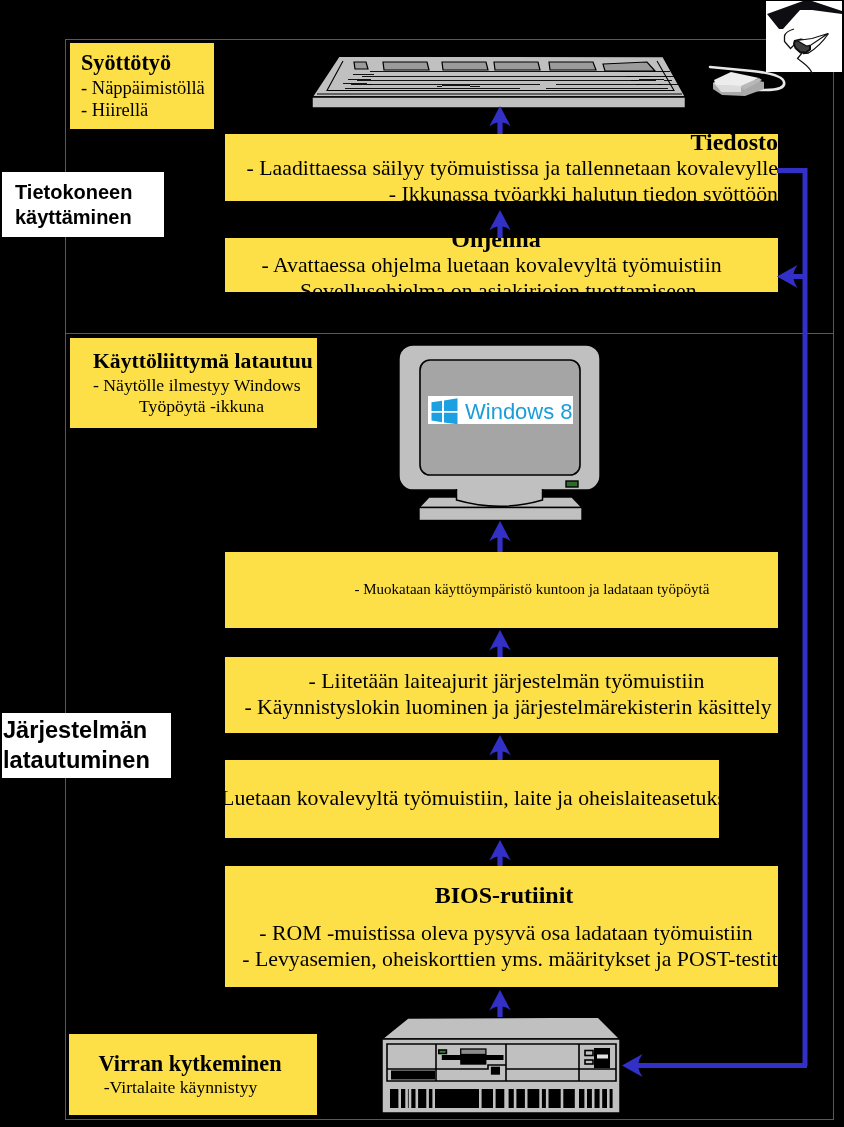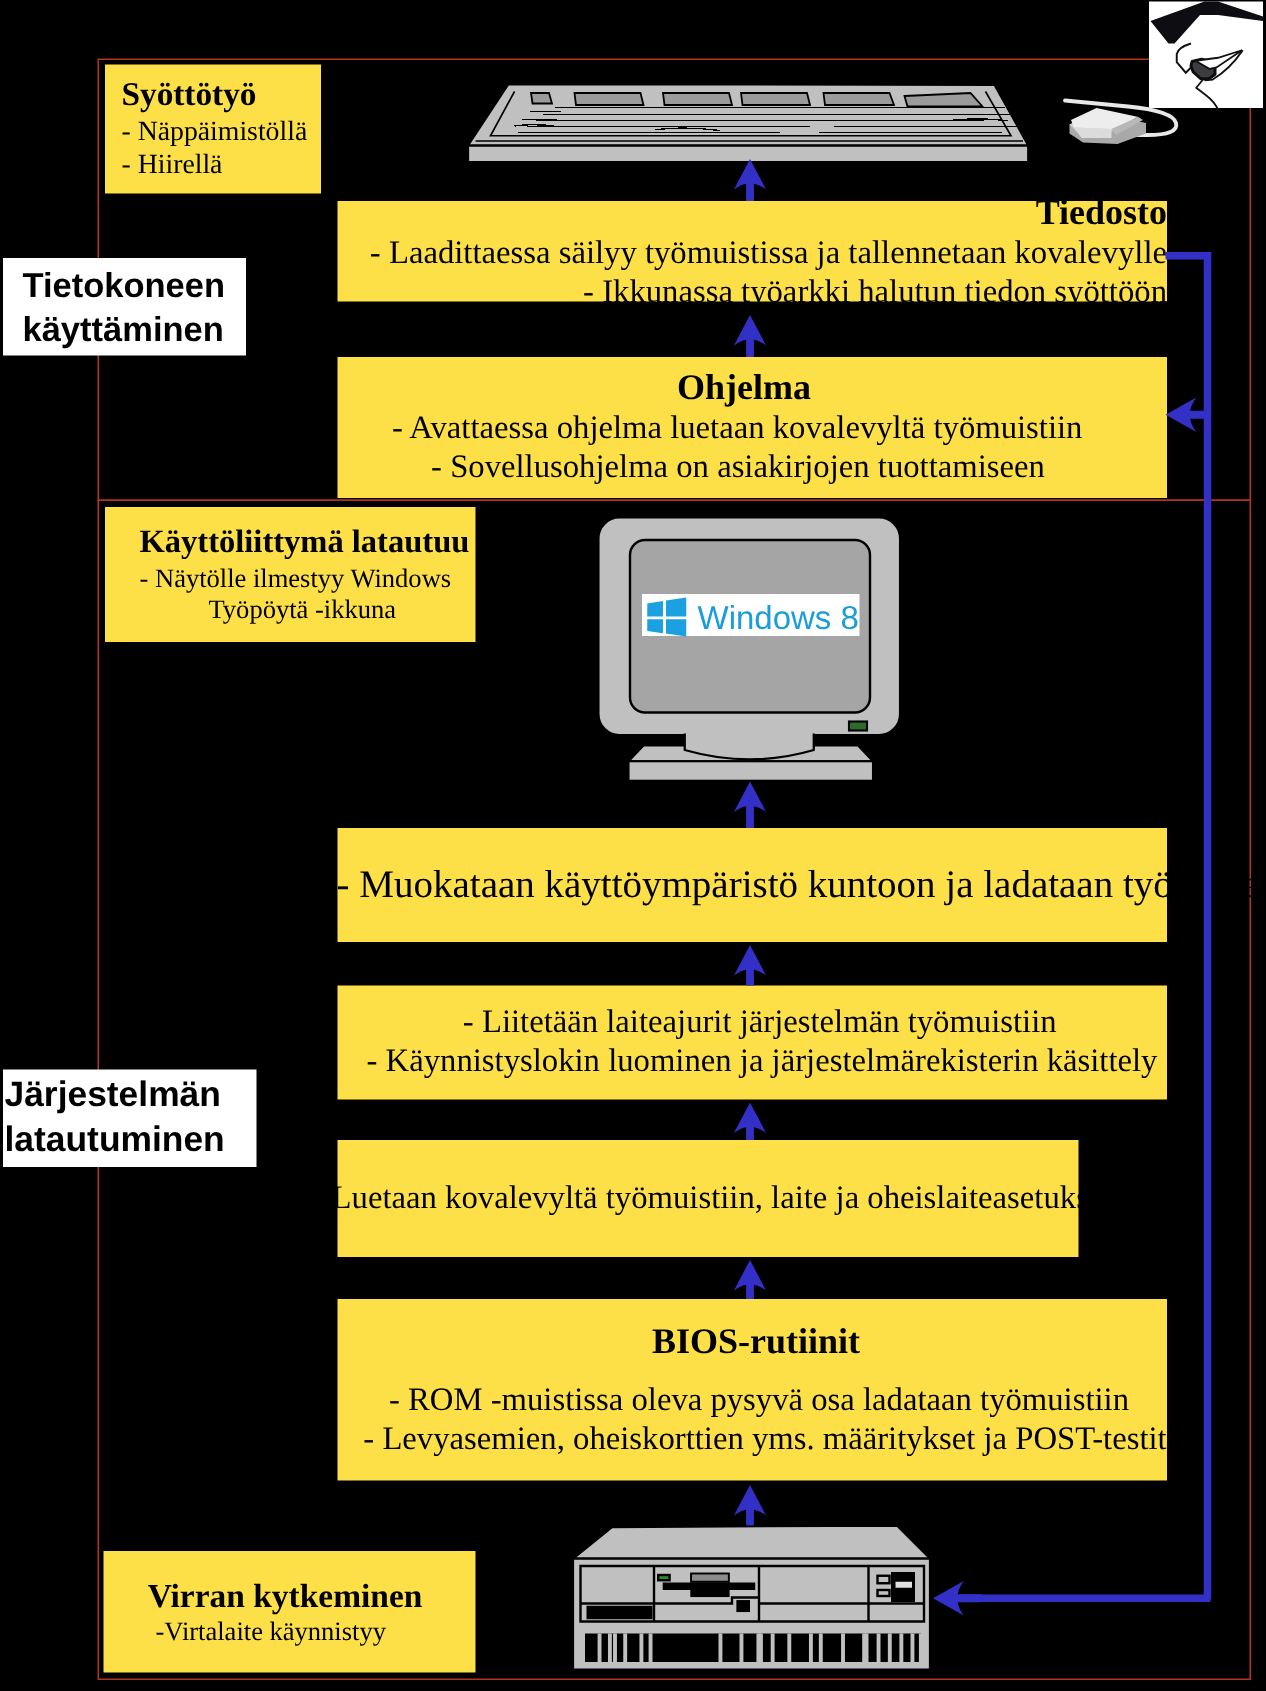--- a/index.html
+++ b/index.html
@@ -18,54 +18,54 @@
   svg.ov{position:absolute;left:0;top:0;width:844px;height:1127px;overflow:visible;}
 </style>
 </head>
 <body>
 
 <div id="page">
 
   <div class="redrect" style="left:65px;top:39px;width:769px;height:295px;"></div>
   <div class="redrect" style="left:65px;top:333px;width:769px;height:787px;"></div>
 
-  <div class="seclabel" style="left:2px;top:172px;width:162px;height:65px;padding-left:13px;font-size:23px;line-height:1.25;">
+  <div class="seclabel" style="left:2px;top:172px;width:162px;height:65px;padding-left:13px;font-size:20px;line-height:1.25;">
     <span class="ln">Tietokoneen</span>
     <span class="ln">käyttäminen</span>
   </div>
   <div class="seclabel" style="left:2px;top:713px;width:169px;height:65px;padding-left:1px;font-size:23.6px;line-height:1.25;">
     <span class="ln">Järjestelmän</span>
     <span class="ln">latautuminen</span>
   </div>
 
   <div class="box" style="left:70px;top:43px;width:144px;height:86px;align-items:flex-start;padding-left:11px;font-size:18.5px;">
     <span class="ttl" style="font-size:22.2px;margin-bottom:2px;">Syöttötyö</span>
     <span class="ln">- Näppäimistöllä</span>
     <span class="ln">- Hiirellä</span>
   </div>
 
   <div class="box" style="left:225px;top:134px;width:553px;height:67px;font-size:21.8px;align-items:flex-end;">
     <span class="ttl" style="margin-left:-8.0px;font-size:24px;">Tiedosto</span>
     <span class="ln" style="margin-left:-2.0px;">- Laadittaessa säilyy työmuistissa ja tallennetaan kovalevylle</span>
     <span class="ln" style="margin-left:-19.0px;">- Ikkunassa työarkki halutun tiedon syöttöön</span>
   </div>
 
-  <div class="box" style="left:225px;top:238px;width:553px;height:94px;font-size:21.8px;">
+  <div class="box" style="left:225px;top:238px;width:553px;height:54px;font-size:21.8px;">
     <span class="ttl" style="margin-left:-11.0px;font-size:24px;">Ohjelma</span>
     <span class="ln" style="margin-left:-20.0px;">-  Avattaessa ohjelma luetaan kovalevyltä työmuistiin</span>
     <span class="ln" style="margin-left:-19.0px;">-  Sovellusohjelma on asiakirjojen tuottamiseen</span>
   </div>
 
   <div class="box" style="left:70px;top:338px;width:247px;height:90px;font-size:17.7px;align-items:flex-start;padding-left:23px;">
     <span class="ttl" style="font-size:21.7px;">Käyttöliittymä latautuu</span>
     <span class="ln">- Näytölle ilmestyy Windows</span>
     <span class="ln" style="margin-left:46px;">Työpöytä -ikkuna</span>
   </div>
 
-  <div class="box" style="left:225px;top:552px;width:553px;height:76px;font-size:26px;padding-left:48px;">
+  <div class="box" style="left:225px;top:552px;width:553px;height:76px;font-size:15px;padding-left:48px;">
     <span class="ln" style="margin-left:13.0px;">- Muokataan käyttöympäristö kuntoon ja ladataan työpöytä</span>
   </div>
 
   <div class="box" style="left:225px;top:657px;width:553px;height:76px;font-size:21.8px;">
     <span class="ln" style="margin-left:10.0px;">- Liitetään laiteajurit järjestelmän työmuistiin</span>
     <span class="ln" style="margin-left:13.0px;">- Käynnistyslokin luominen ja järjestelmärekisterin käsittely</span>
   </div>
 
   <div class="box" style="left:225px;top:760px;width:494px;height:78px;font-size:21.8px;">
     <span class="ln" style="margin-left:6.0px;">- Luetaan kovalevyltä työmuistiin, laite ja oheislaiteasetukset</span>

